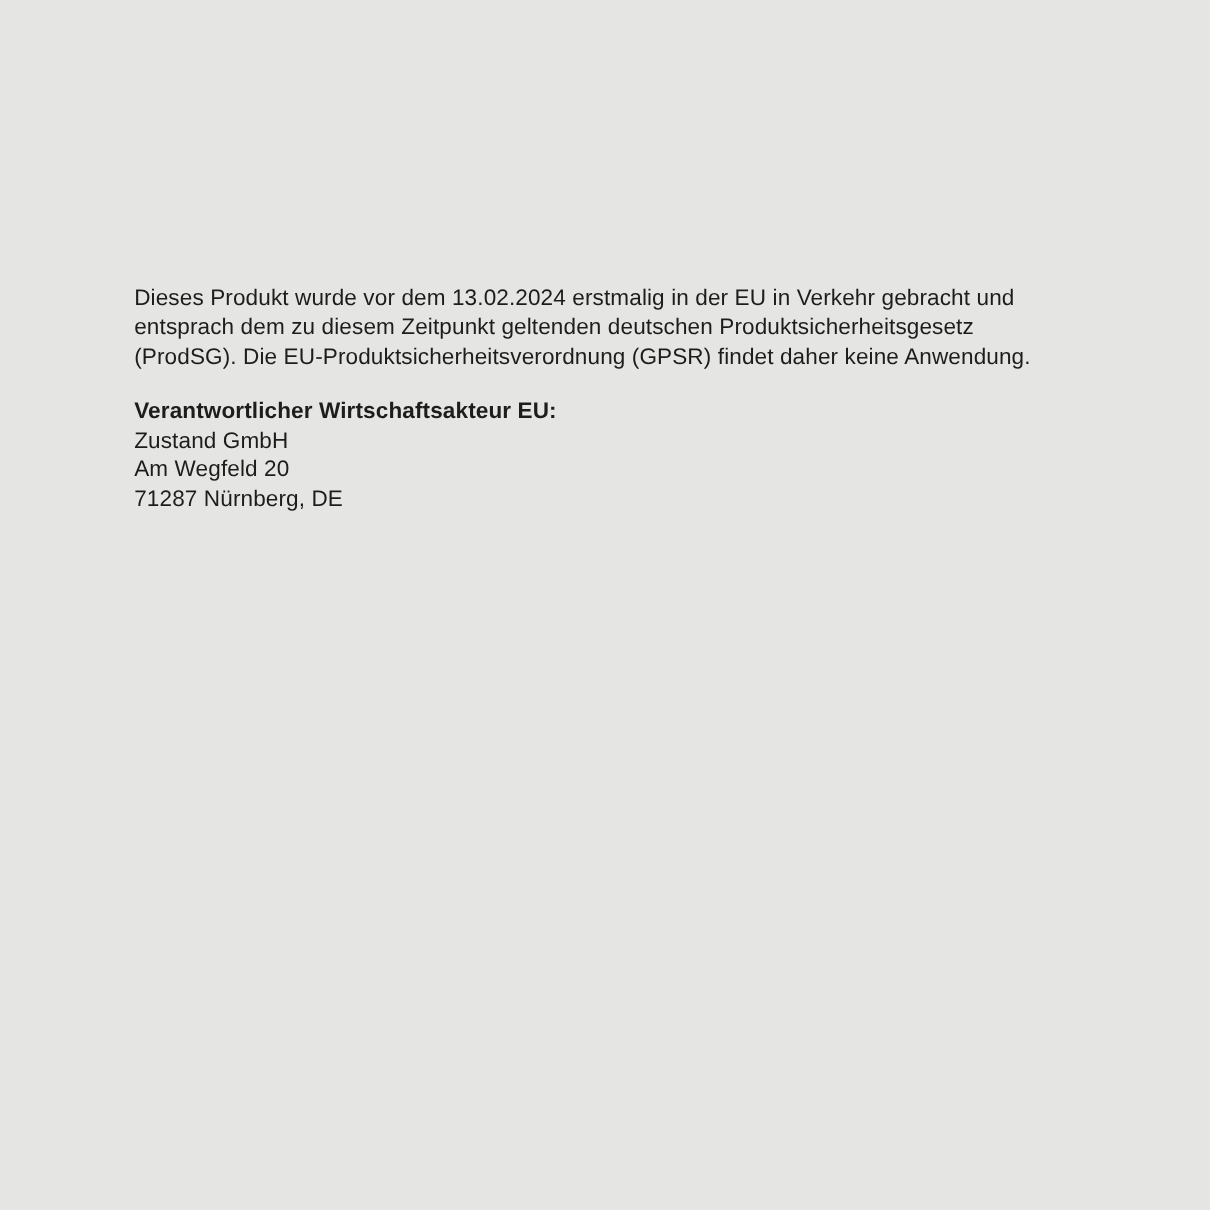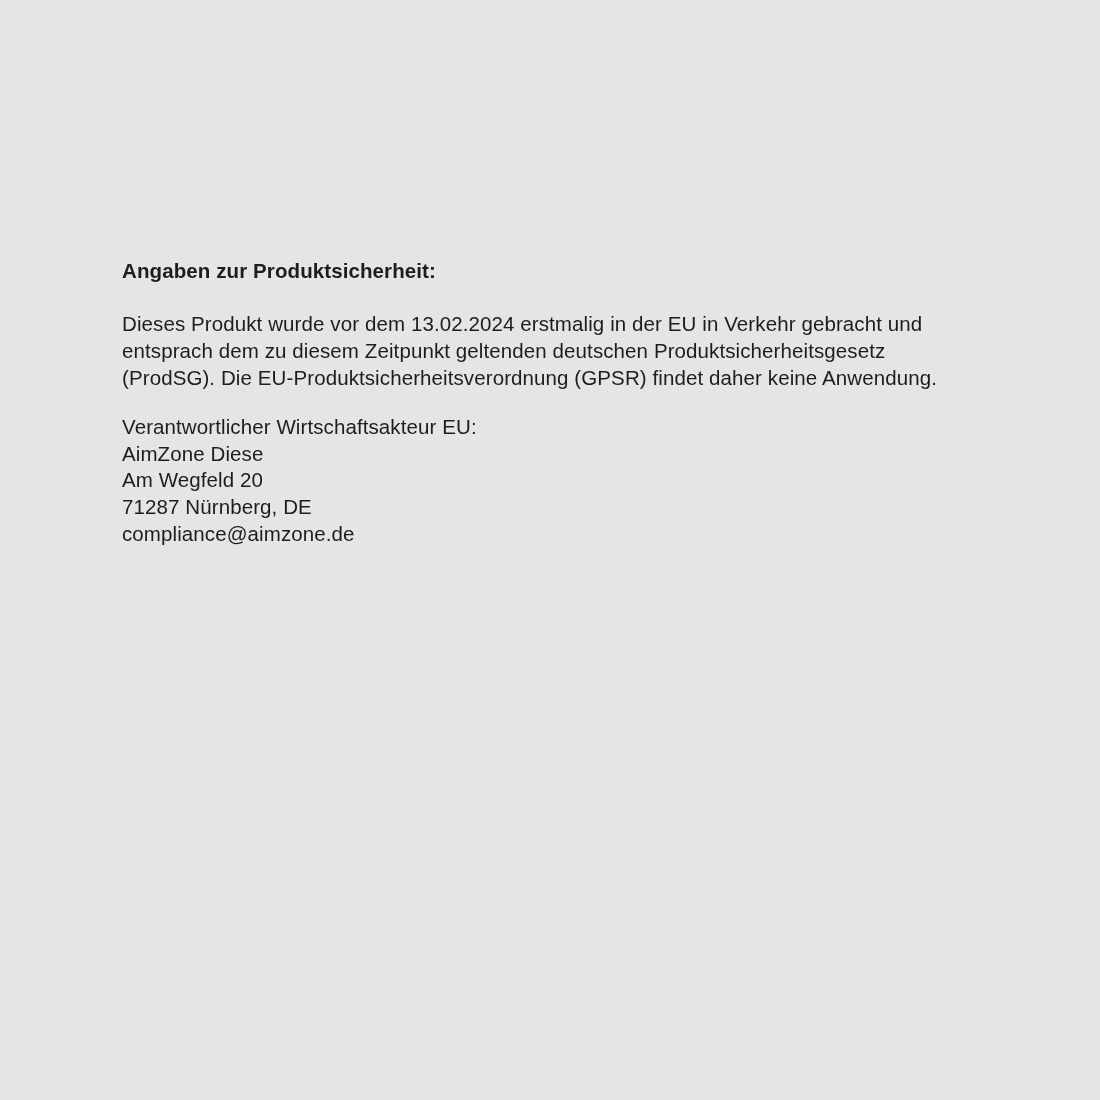--- a/index.html
+++ b/index.html
@@ -38,42 +38,40 @@
     margin: 0 0 26px 0;
   }
   .notice p.body-para {
     white-space: pre-line;
     margin: 0 0 23px 0;
   }
   .actor-block {
     margin-top: 0;
   }
   .actor-block .actor-heading {
-    font-weight: normal;
+    font-weight: bold;
   }
   .actor-block div {
     line-height: 26.7px;
   }
 </style>
 </head>
 <body>
 
 <div class="sheet">
   <div class="notice">
 
-    <h1>Angaben zur Produktsicherheit:</h1>
 
 
     <p class="body-para">Dieses Produkt wurde vor dem 13.02.2024 erstmalig in der EU in Verkehr gebracht und
 entsprach dem zu diesem Zeitpunkt geltenden deutschen Produktsicherheitsgesetz
 (ProdSG). Die EU-Produktsicherheitsverordnung (GPSR) findet daher keine Anwendung.</p>
 
 
     <div class="actor-block">
       <div class="actor-heading">Verantwortlicher Wirtschaftsakteur EU:</div>
-      <div>AimZone Diese</div>
+      <div>Zustand GmbH</div>
       <div>Am Wegfeld 20</div>
       <div>71287 Nürnberg, DE</div>
-      <div>compliance@aimzone.de</div>
     </div>
 
   </div>
 </div>
 
 </body></html>

